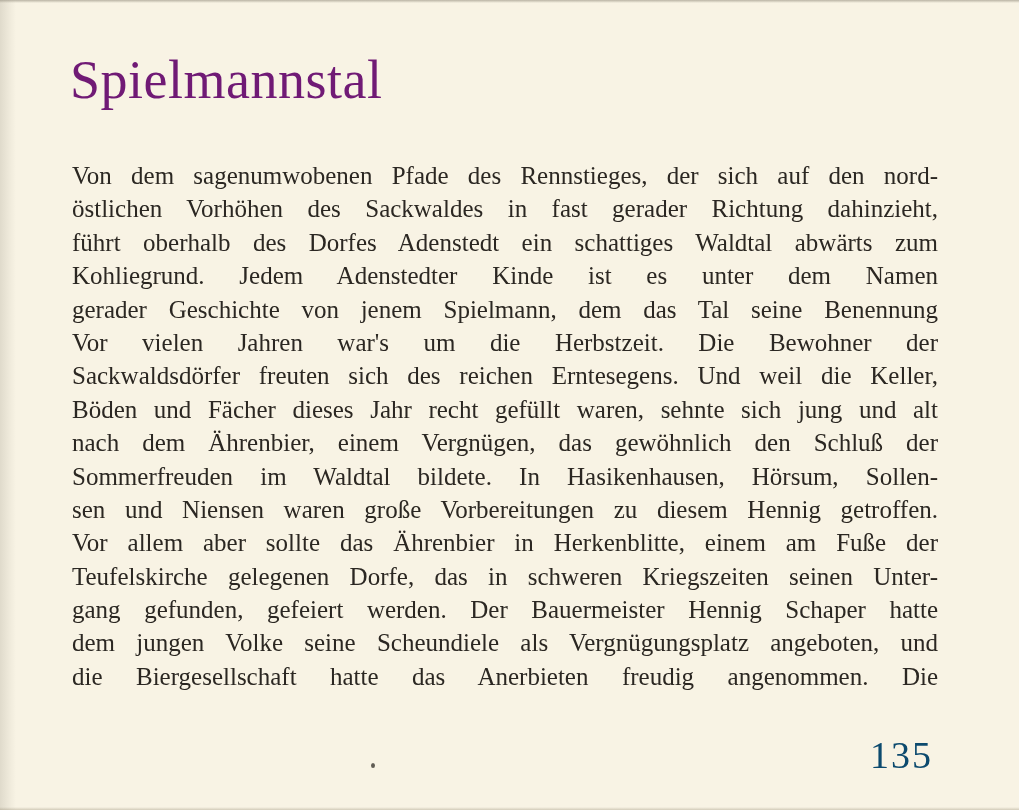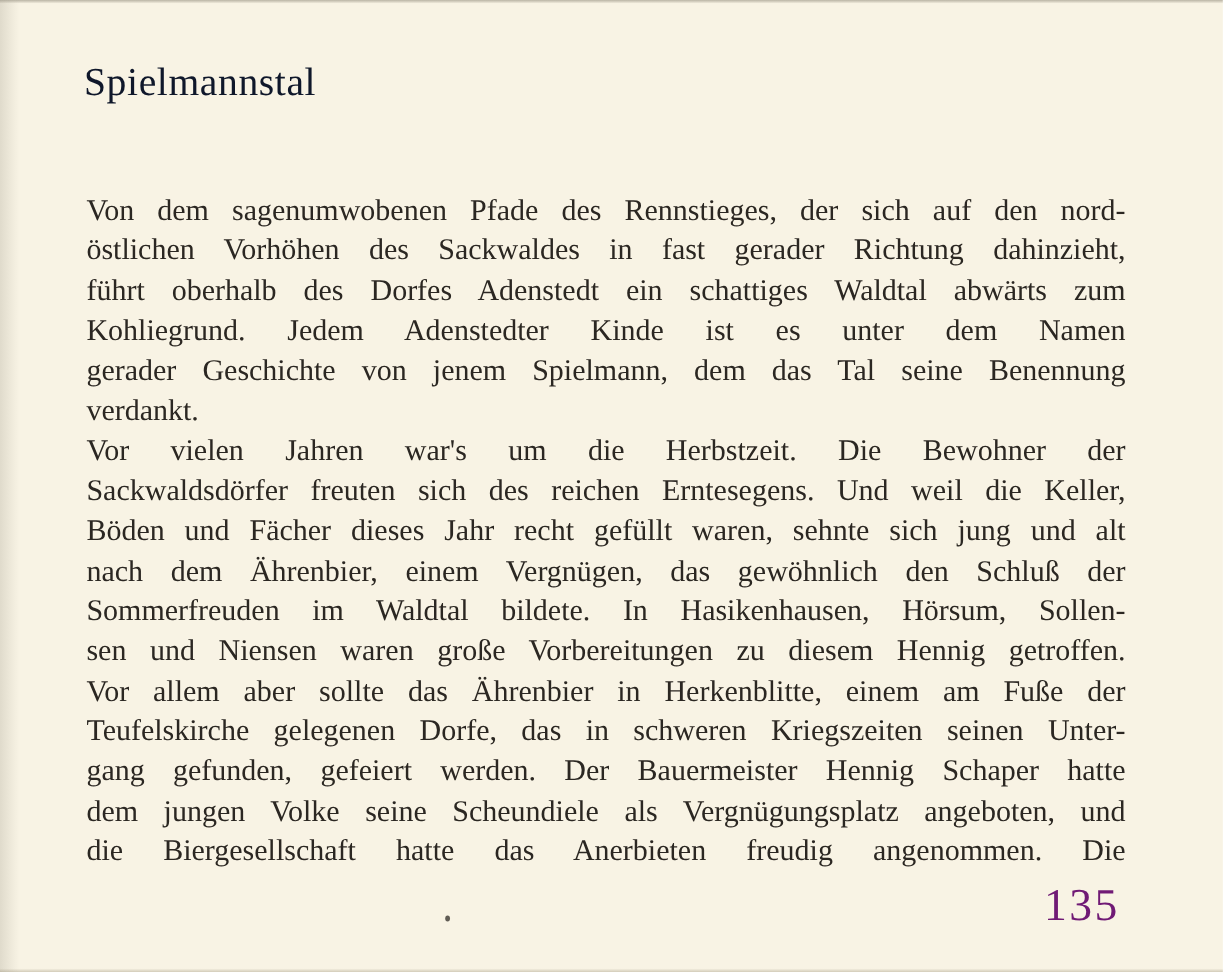--- a/index.html
+++ b/index.html
@@ -33,24 +33,24 @@
     background: linear-gradient(to right, rgba(160,155,140,0.28), rgba(160,155,140,0.10) 60%, rgba(160,155,140,0));
   }
   .ink-speck {
     position: absolute; left: 371px; top: 763px; width: 4px; height: 5px;
     background: rgba(45,42,36,0.75); border-radius: 50%;
   }
   .page-title {
     position: absolute;
     left: 70px;
     top: 51px;
-    font-size: 33px;
+    font-size: 54px;
     line-height: 1.1;
     letter-spacing: 0.5px;
-    color: #0f172a;
+    color: #701a75;
   }
   .text-block {
     position: absolute;
     left: 72px;
     top: 126px;
     width: 866px;
     font-size: 25px;
     margin-top: 33px;
   }
   .line {
@@ -63,42 +63,41 @@
   }
   .line.last {
     text-align-last: left;
   }
   .page-number {
     position: absolute;
     left: 870px;
     top: 733px;
     font-size: 38px;
     letter-spacing: 2px;
-    color: #701a75;
+    color: #0c4a6e;
   }
 </style>
 </head>
 <body>
 
 <div class="scan-page">
   <div class="edge-top"></div>
   <div class="edge-left"></div>
   <div class="edge-bottom"></div>
   <div class="ink-speck"></div>
 
   <h1 class="page-title" style="margin:0; font-weight:normal;">Spielmannstal</h1>
 
   <div class="text-block">
     <div>
       <div class="line">Von dem sagenumwobenen Pfade des Rennstieges, der sich auf den nord-</div>
       <div class="line">östlichen Vorhöhen des Sackwaldes in fast gerader Richtung dahinzieht,</div>
       <div class="line">führt oberhalb des Dorfes Adenstedt ein schattiges Waldtal abwärts zum</div>
       <div class="line">Kohliegrund. Jedem Adenstedter Kinde ist es unter dem Namen</div>
       <div class="line">gerader Geschichte von jenem Spielmann, dem das Tal seine Benennung</div>
-      <div class="line last">verdankt.</div>
     </div>
     <div>
       <div class="line">Vor vielen Jahren war's um die Herbstzeit. Die Bewohner der</div>
       <div class="line">Sackwaldsdörfer freuten sich des reichen Erntesegens. Und weil die Keller,</div>
       <div class="line">Böden und Fächer dieses Jahr recht gefüllt waren, sehnte sich jung und alt</div>
       <div class="line">nach dem Ährenbier, einem Vergnügen, das gewöhnlich den Schluß der</div>
       <div class="line">Sommerfreuden im Waldtal bildete. In Hasikenhausen, Hörsum, Sollen-</div>
       <div class="line">sen und Niensen waren große Vorbereitungen zu diesem Hennig getroffen.</div>
       <div class="line">Vor allem aber sollte das Ährenbier in Herkenblitte, einem am Fuße der</div>
       <div class="line">Teufelskirche gelegenen Dorfe, das in schweren Kriegszeiten seinen Unter-</div>

